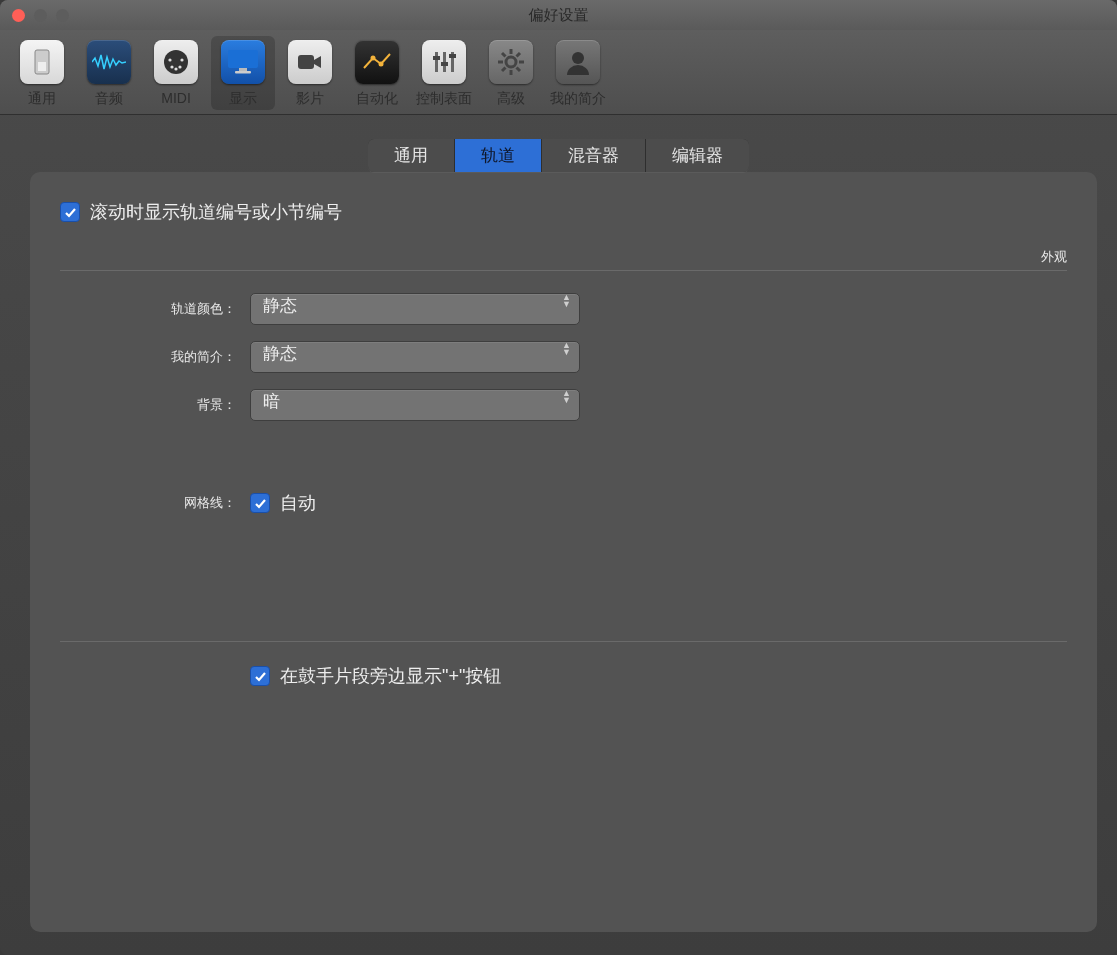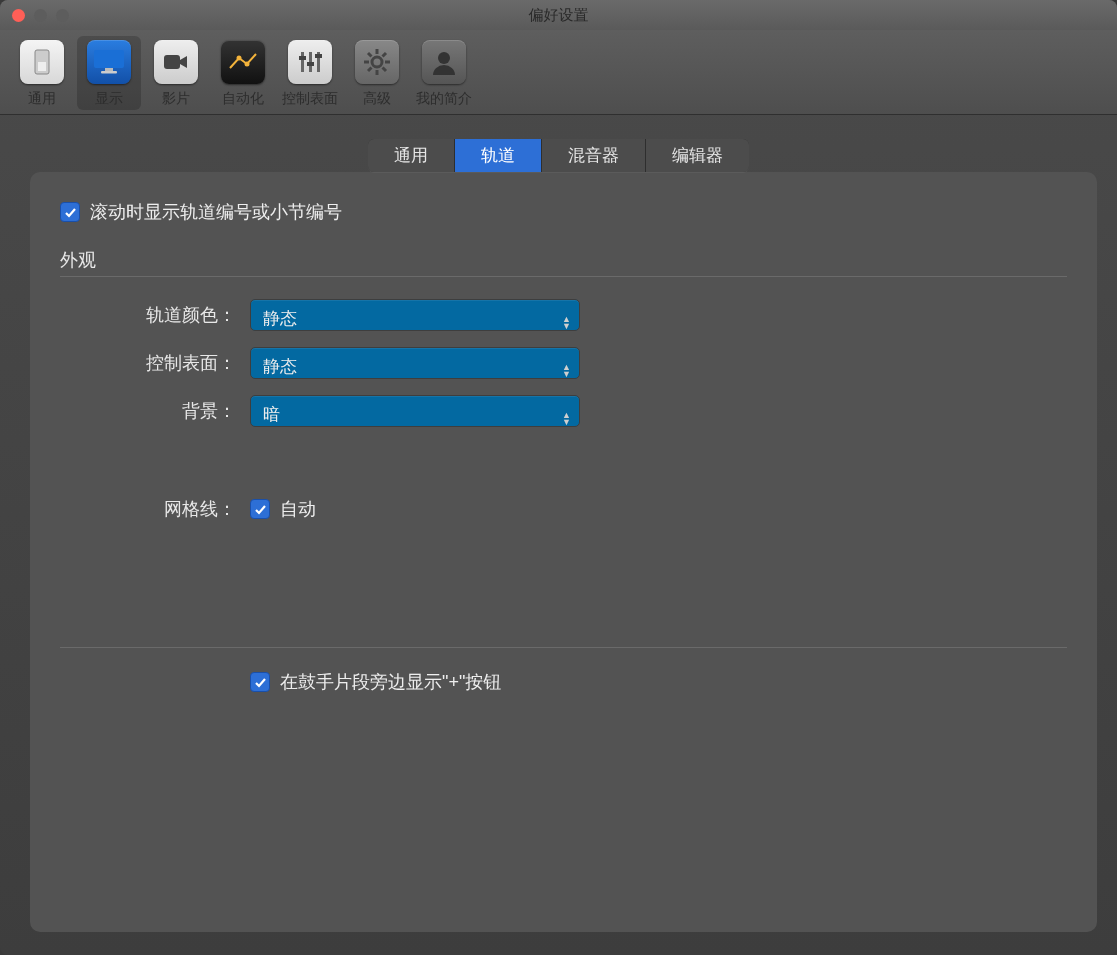--- a/index.html
+++ b/index.html
@@ -95,21 +95,21 @@
     background: #4c4c4c;
     color: #e6e6e6;
     font-size: 17px;
     padding: 5px 26px;
     border-right: 1px solid #2e2e2e;
     cursor: pointer;
   }
   .seg:last-child { border-right: none; }
   .seg.active {
     background: #2d6fd6;
-    color: #ffffff;
+    color: #0f172a;
   }
   
   .panel {
     margin: 0 20px 30px 30px;
     background: #535353;
     border-radius: 10px;
     padding: 28px 30px 60px 30px;
     min-height: 760px;
   }
   .checkbox-row {
@@ -132,50 +132,51 @@
     flex-shrink: 0;
   }
   .checkbox.checked {
     background: #2d6fd6;
     border-color: #1a4fa8;
   }
   .checkbox.checked svg { display: block; }
   .checkbox svg { display: none; }
   .section-title {
     color: #e8e8e8;
-    font-size: 18px;
+    font-size: 13px;
     margin: 24px 0 4px 0;
+    text-align: right;
   }
   .divider {
     border: none;
     border-top: 1px solid #6a6a6a;
     margin-bottom: 22px;
   }
   .form-row {
     display: flex;
     align-items: center;
     margin-bottom: 16px;
   }
   .form-label {
     width: 190px;
     text-align: right;
     color: #e8e8e8;
-    font-size: 18px;
+    font-size: 13px;
     padding-right: 14px;
   }
   .select {
     width: 330px;
     height: 32px;
-    background: #0369a1;
+    background: #737373;
     border: 1px solid #3e3e3e;
     border-radius: 5px;
     color: #eee;
     font-size: 17px;
     display: flex;
-    align-items: flex-end;
+    align-items: flex-start;
     justify-content: space-between;
     padding: 0 8px 0 12px;
     cursor: pointer;
     box-shadow: inset 0 1px 0 rgba(255,255,255,0.08);
   }
   .select-arrows {
     display: flex;
     flex-direction: column;
     align-items: center;
     gap: 1px;
@@ -217,22 +218,43 @@
     <div class="tool-item">
       <div class="tool-icon ic-general">
         <svg width="18" height="28" viewBox="0 0 18 28">
             <rect x="2" y="2" width="14" height="24" rx="2" fill="#ccc" stroke="#888"></rect>
             <rect x="5" y="14" width="8" height="9" fill="#eee"></rect>
           </svg>
       </div>
       <div class="tool-label">通用</div>
     </div>
 
-
-
+    <div class="tool-item">
+      <div class="tool-icon ic-audio">
+        <svg width="34" height="20" viewBox="0 0 34 20">
+            <polyline points="0,10 3,6 6,14 9,3 12,17 15,5 18,15 21,7 24,13 27,9 30,11 34,10" fill="none" stroke="#35d0ff" stroke-width="1.5"></polyline>
+          </svg>
+      </div>
+      <div class="tool-label">音频</div>
+    </div>
+
+
+    <div class="tool-item">
+      <div class="tool-icon ic-midi">
+        <svg width="30" height="30">
+            <circle cx="15" cy="15" r="12" fill="#333"></circle>
+            <circle cx="9" cy="13" r="1.6" fill="#ddd"></circle>
+            <circle cx="21" cy="13" r="1.6" fill="#ddd"></circle>
+            <circle cx="11" cy="20" r="1.6" fill="#ddd"></circle>
+            <circle cx="19" cy="20" r="1.6" fill="#ddd"></circle>
+            <circle cx="15" cy="22" r="1.6" fill="#ddd"></circle>
+          </svg>
+      </div>
+      <div class="tool-label">MIDI</div>
+    </div>
 
     <div class="tool-item selected">
       <div class="tool-icon ic-display">
         <svg width="34" height="28" viewBox="0 0 34 28">
             <rect x="2" y="2" width="30" height="18" rx="2" fill="#1a6fd6"></rect>
             <rect x="13" y="20" width="8" height="3" fill="#bbb"></rect>
             <rect x="9" y="23" width="16" height="2.5" rx="1" fill="#ccc"></rect>
           </svg>
       </div>
       <div class="tool-label">显示</div>
@@ -330,21 +352,21 @@
 
     <div class="form-row">
       <div class="form-label">轨道颜色：</div>
       <div class="select">
         <span>静态</span>
         <span class="select-arrows">▲<br>▼</span>
       </div>
     </div>
 
     <div class="form-row">
-      <div class="form-label">控制表面：</div>
+      <div class="form-label">我的简介：</div>
       <div class="select">
         <span>静态</span>
         <span class="select-arrows">▲<br>▼</span>
       </div>
     </div>
 
     <div class="form-row">
       <div class="form-label">背景：</div>
       <div class="select">
         <span>暗</span>

